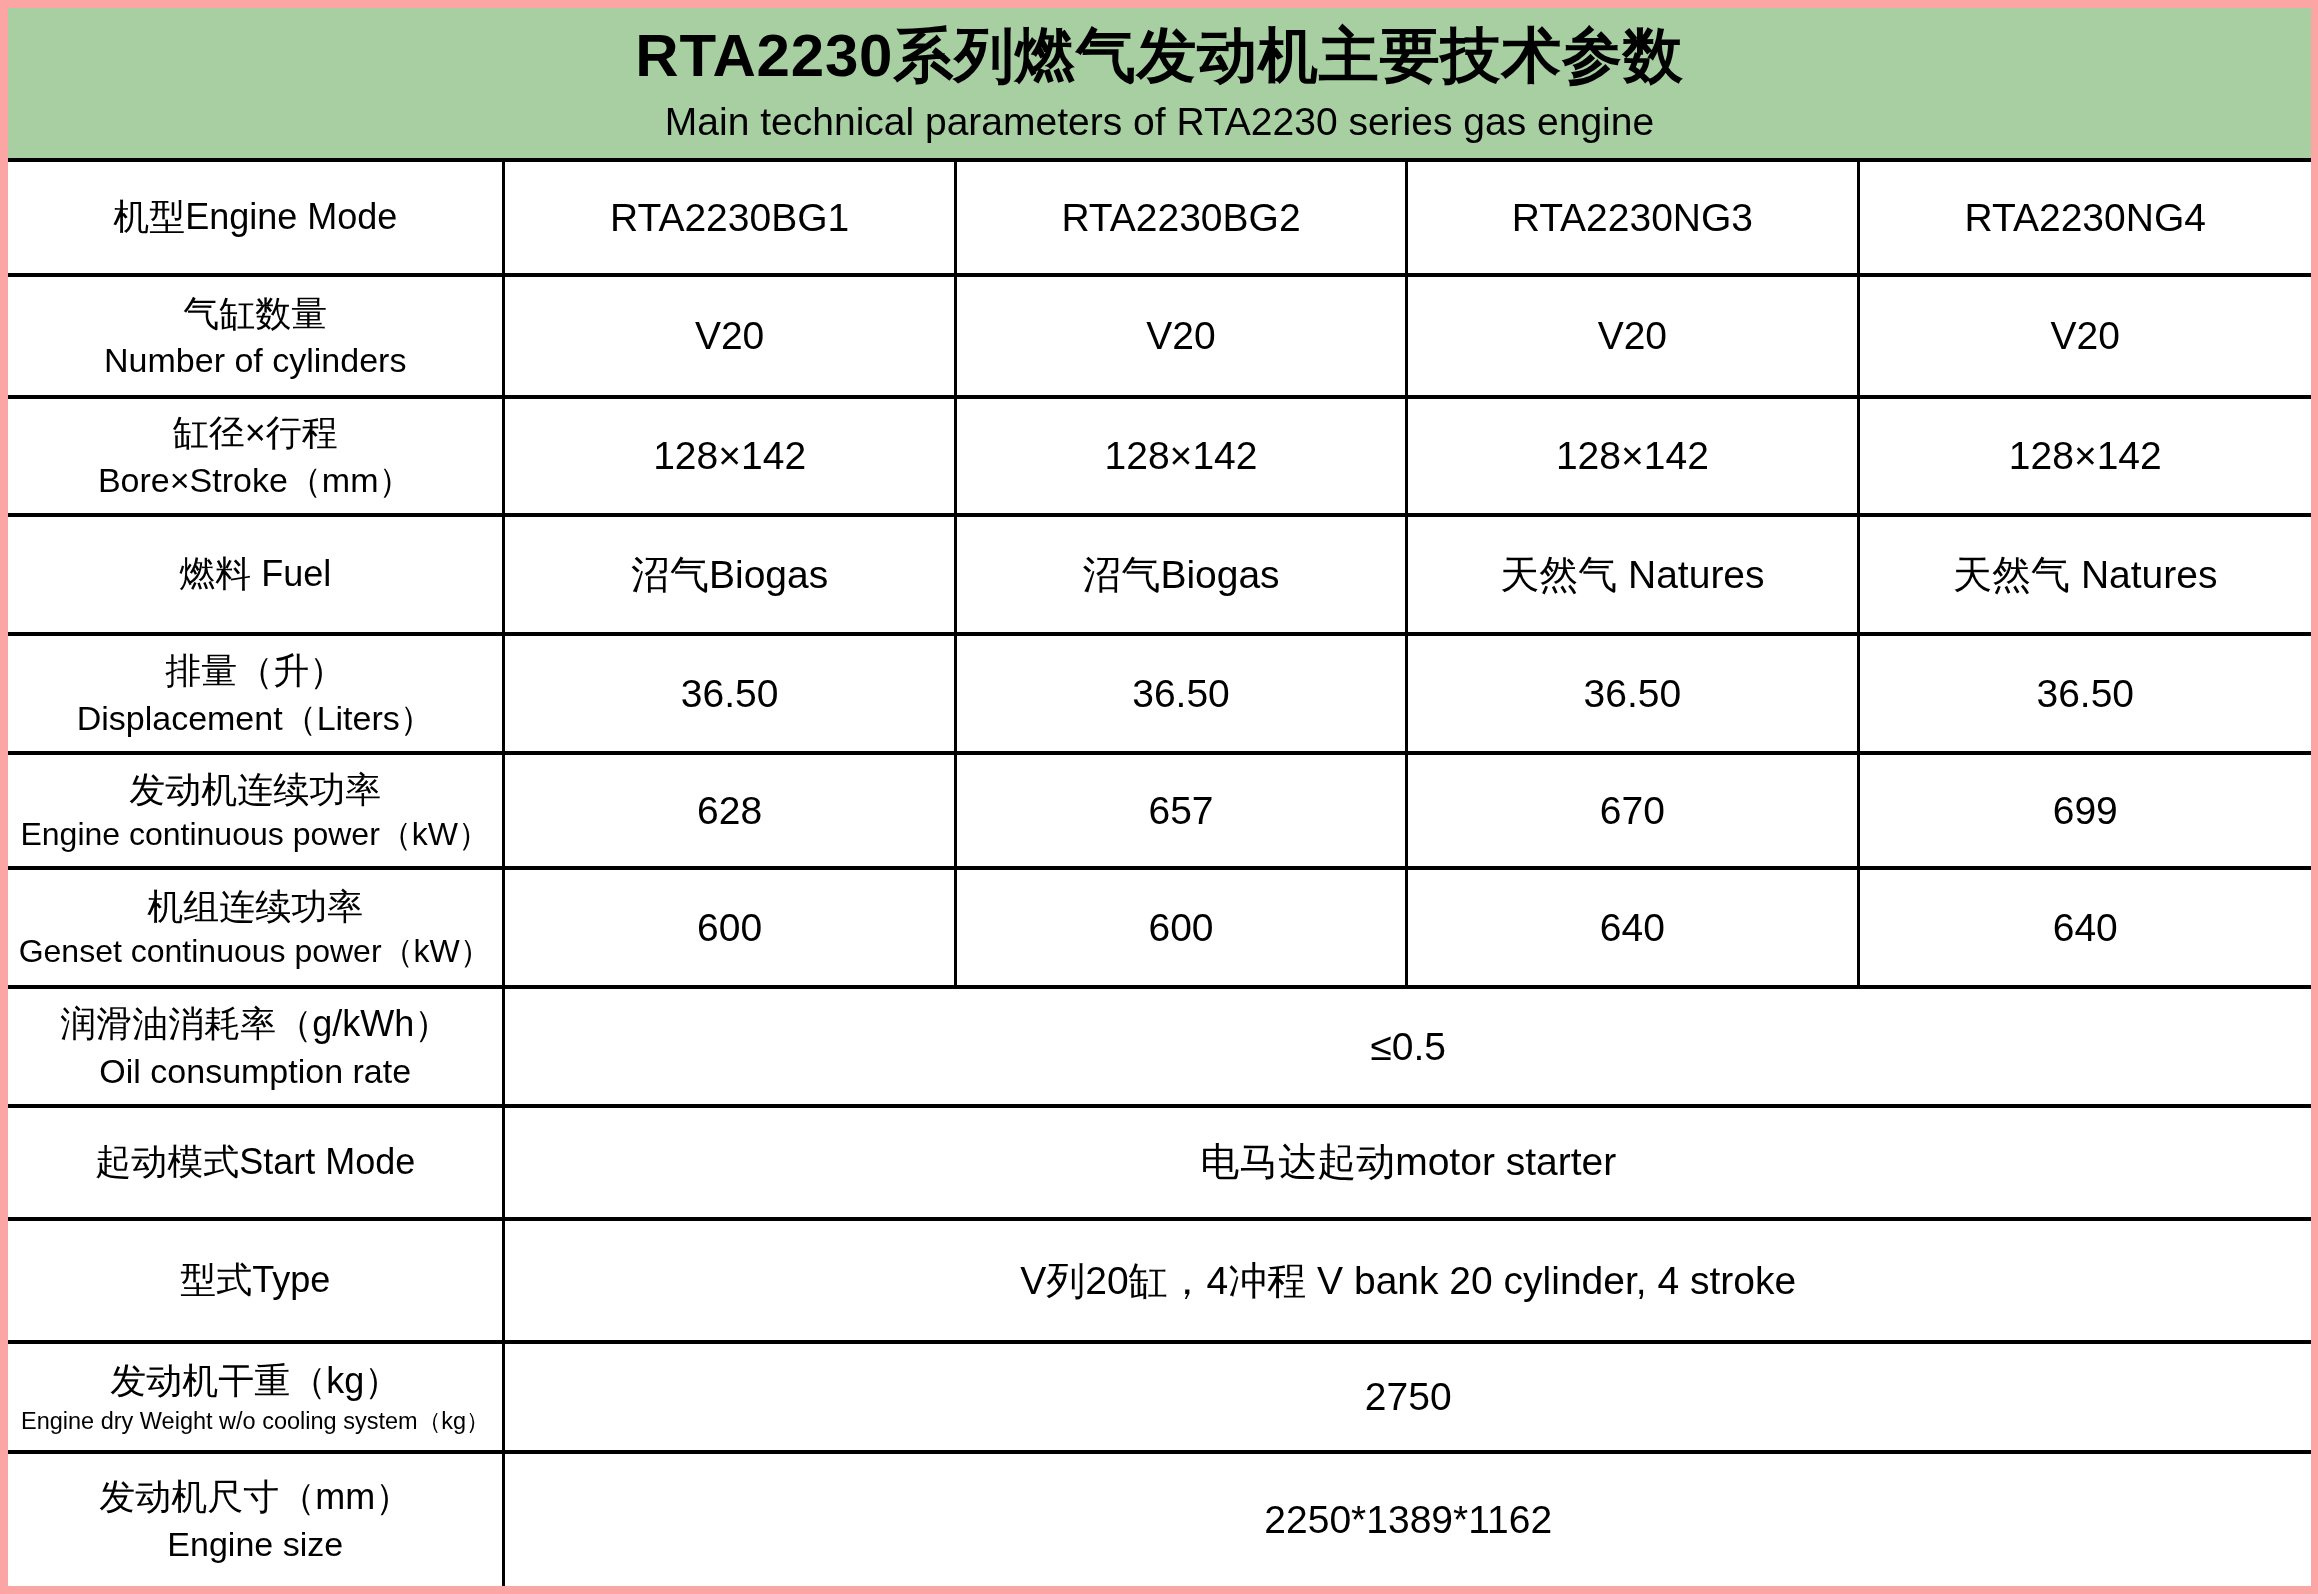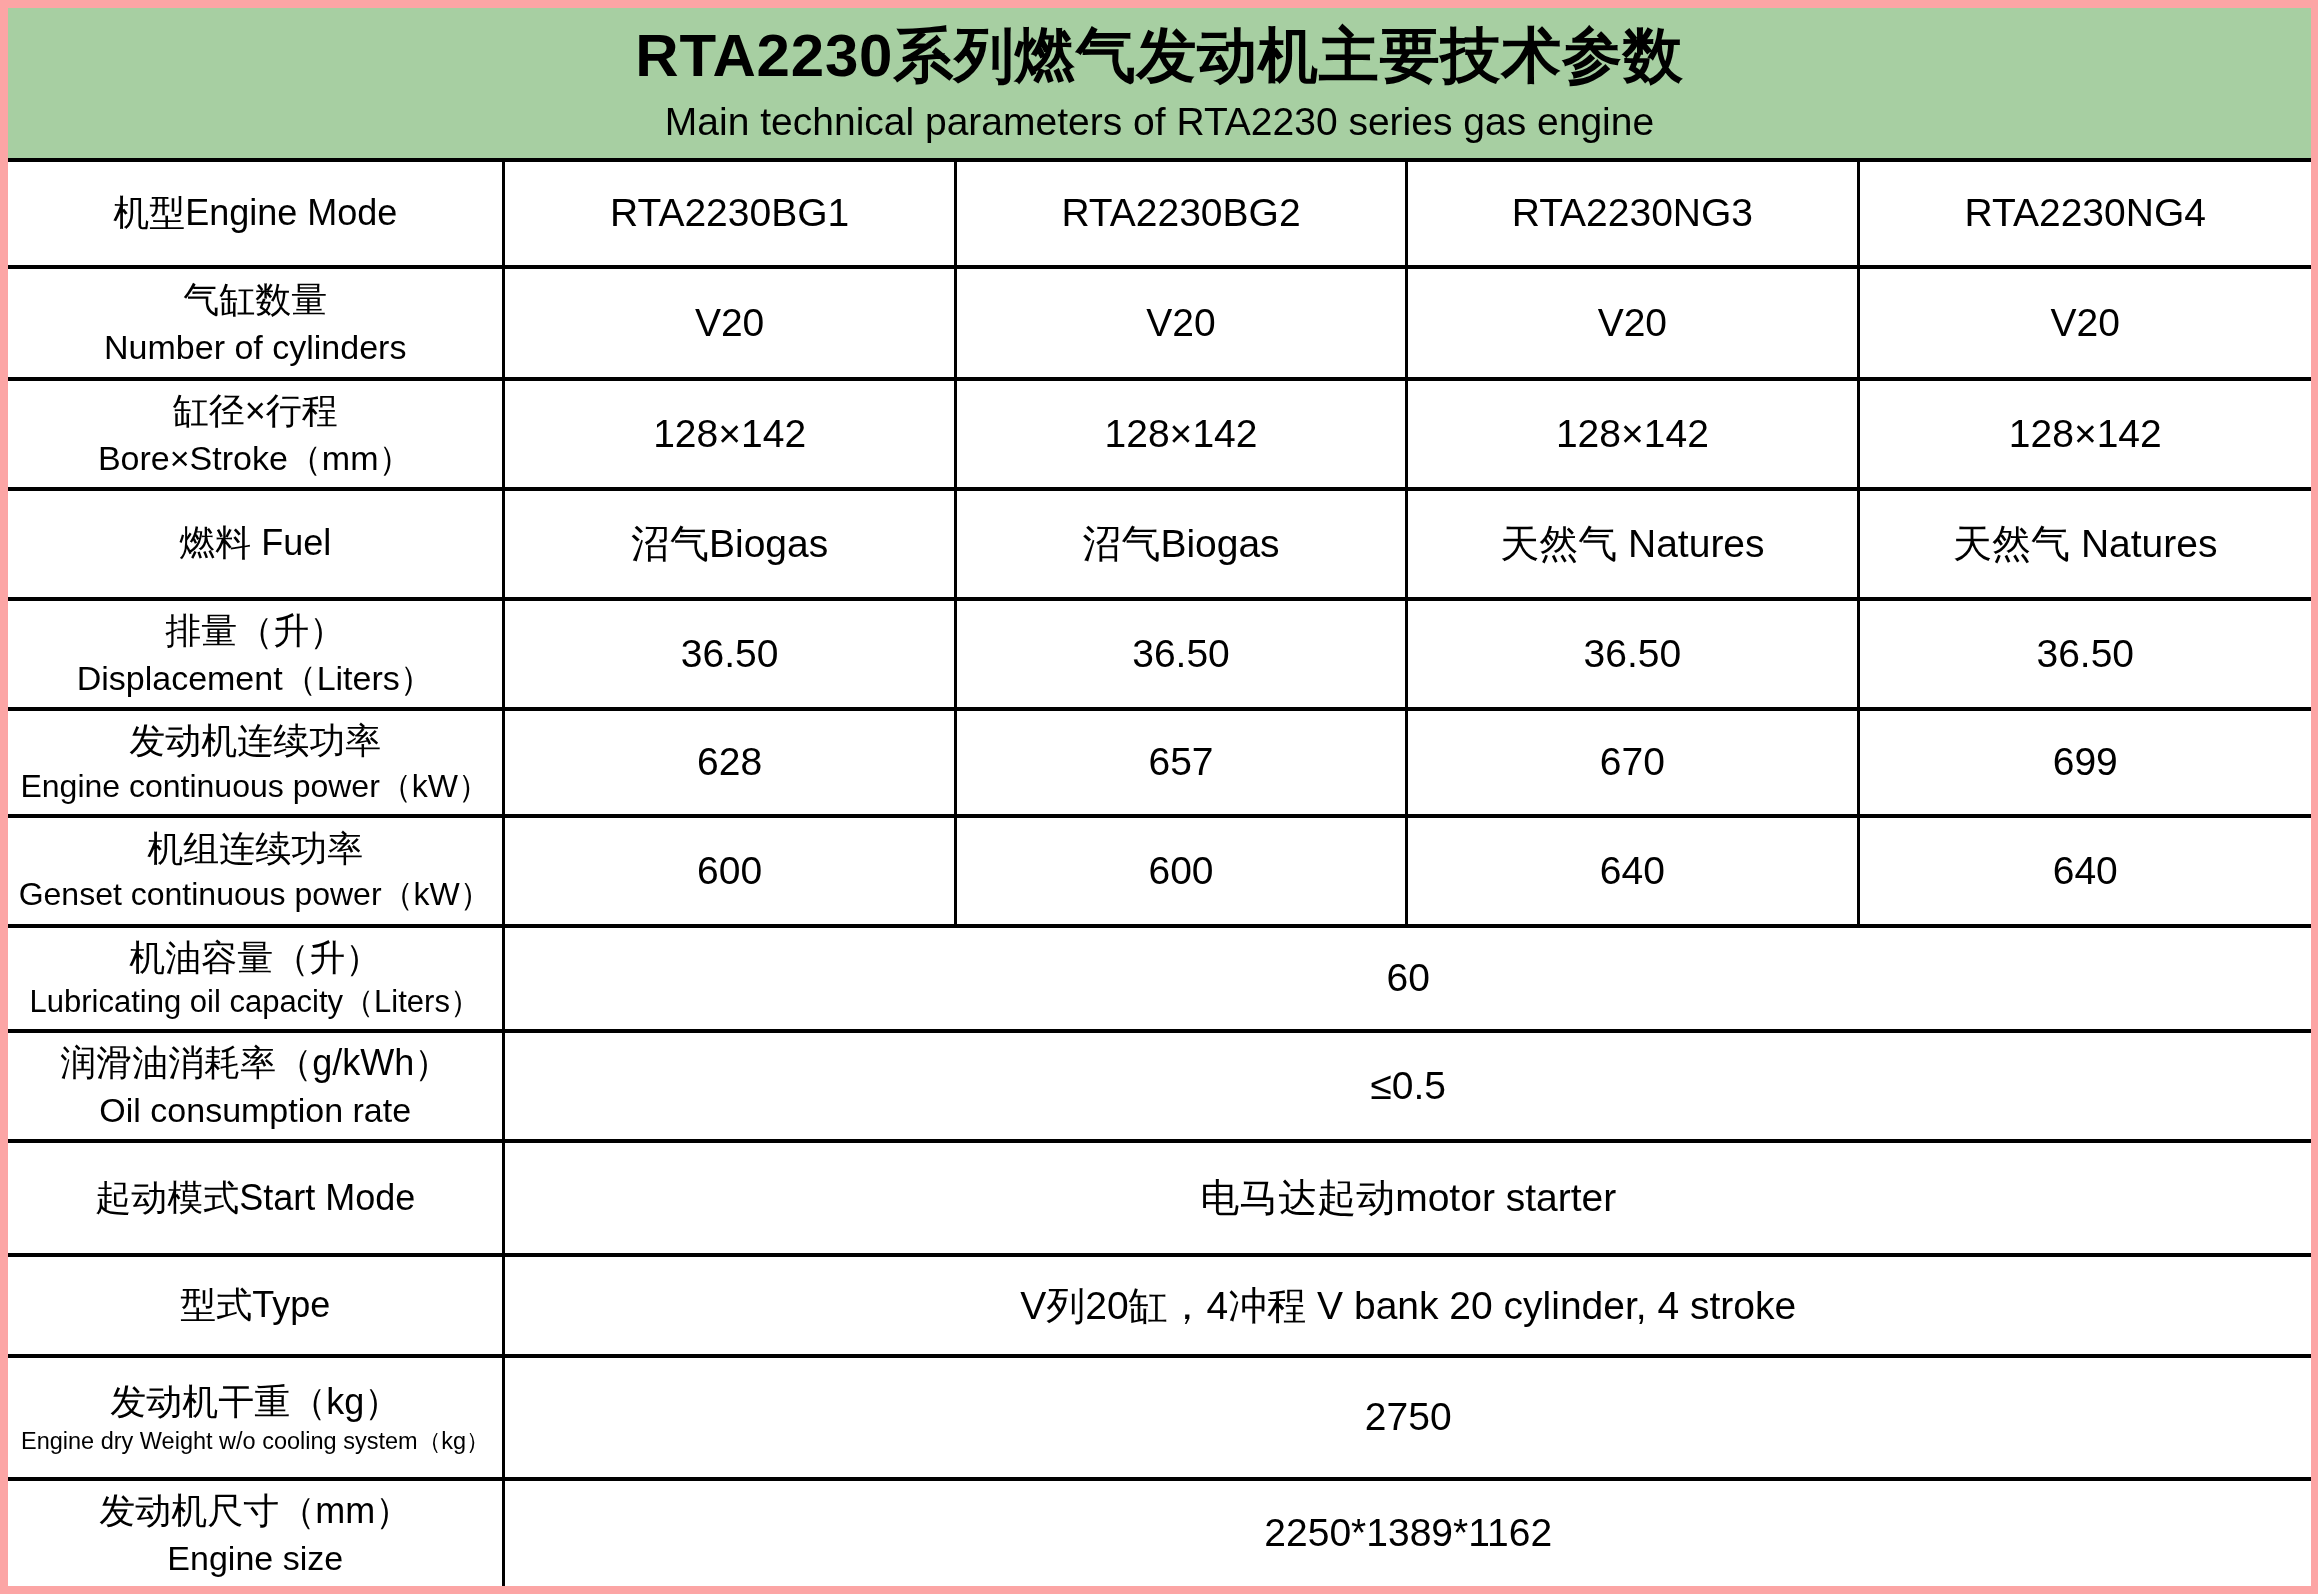--- a/index.html
+++ b/index.html
@@ -174,27 +174,20 @@
         <td>
           <div class="zh">机组连续功率</div>
           <div class="en en-40">Genset continuous power（kW）</div>
         </td>
         <td class="val">600</td>
         <td class="val">600</td>
         <td class="val">640</td>
         <td class="val">640</td>
       </tr>
 
-      <tr>
-        <td>
-          <div class="zh">机油容量（升）</div>
-          <div class="en en-38">Lubricating oil capacity（Liters）</div>
-        </td>
-        <td class="val" colspan="4">60</td>
-      </tr>
 
       <tr>
         <td>
           <div class="zh">润滑油消耗率（g/kWh）</div>
           <div class="en">Oil consumption rate</div>
         </td>
         <td class="val" colspan="4">≤0.5</td>
       </tr>
 
       <tr>

